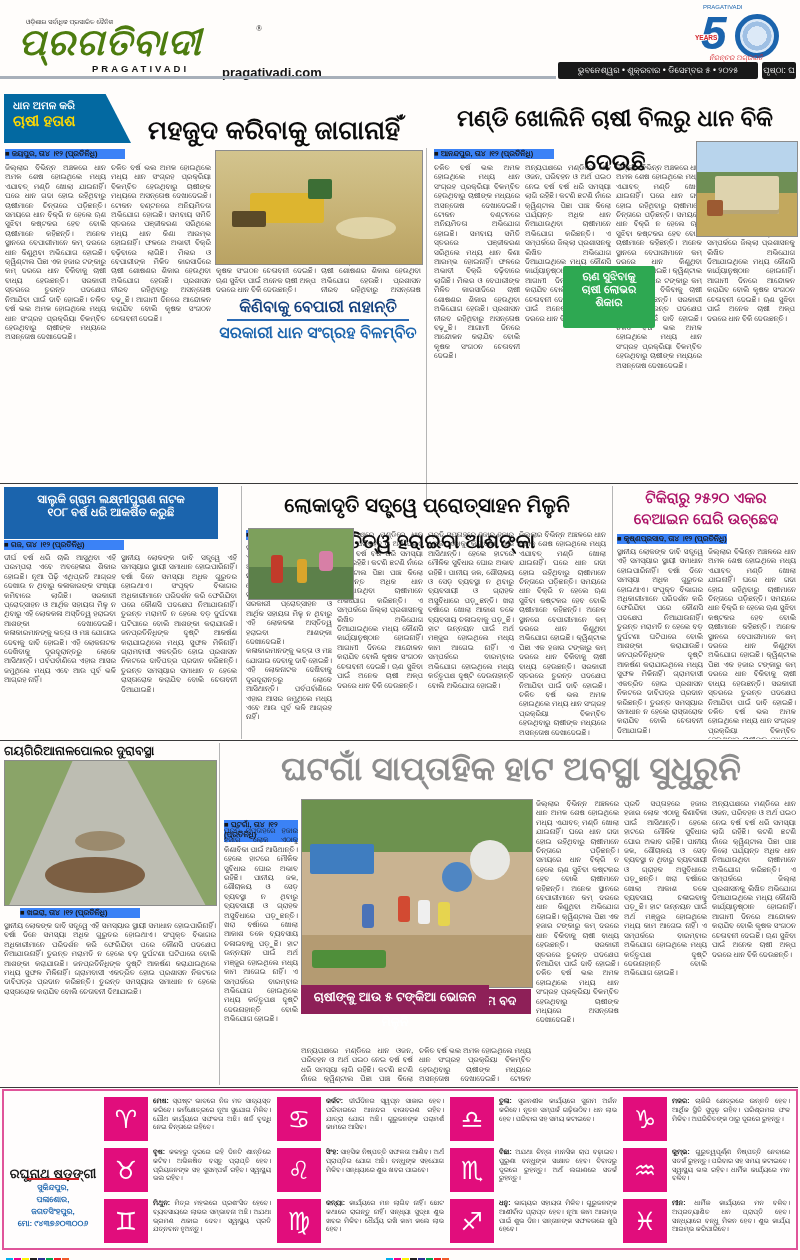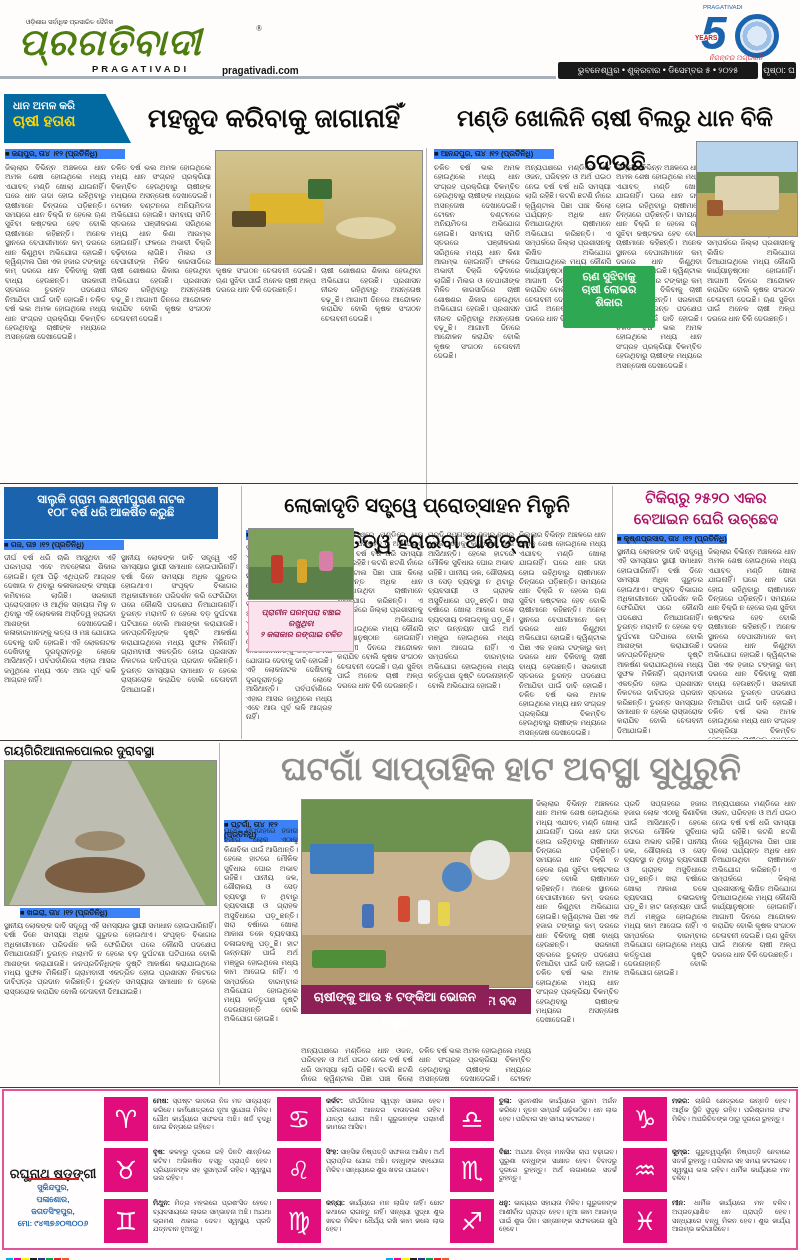--- a/index.html
+++ b/index.html
@@ -42,53 +42,58 @@
 </style>
 </head>
 <body>
 
 <div class="page">
 
   <div class="abs" style="left:26px;top:18px;width:170px;height:9px;font-size:6.5px;font-family:'Liberation Sans',sans-serif;">ଓଡ଼ିଶାର ସର୍ବାଧିକ ପ୍ରସାରିତ ଦୈନିକ</div>
   <div class="abs logo" style="left:18px;top:22px;width:260px;height:46px;">ପ୍ରଗତିବାଦୀ</div>
   <div class="abs" style="left:256px;top:24px;font-size:8px;">®</div>
   <div class="abs" style="left:92px;top:63px;width:120px;font-size:9.5px;font-weight:bold;letter-spacing:3px;font-family:'Liberation Sans',sans-serif;">PRAGATIVADI</div>
-  <div class="abs" style="left:198px;top:65px;width:90px;font-size:10px;font-weight:bold;font-family:'Liberation Sans',sans-serif;padding-left:24px;">pragativadi.com</div>
+  <div class="abs" style="left:198px;top:65px;width:90px;font-size:13px;font-weight:bold;font-family:'Liberation Sans',sans-serif;padding-left:24px;">pragativadi.com</div>
 
   <div class="abs" style="left:695px;top:4px;width:100px;height:60px;">
     <div class="abs" style="left:8px;top:0;font-size:6px;color:#1b64ad;font-family:'Liberation Sans',sans-serif;">PRAGATIVADI</div>
     <div class="abs" style="left:6px;top:2px;font-size:46px;font-weight:900;font-style:italic;color:#1b64ad;font-family:'Liberation Sans',sans-serif;">5</div>
     <div class="abs" style="left:40px;top:10px;width:34px;height:34px;border:5px solid #1b64ad;border-radius:50%;background:radial-gradient(circle,#dce9f7 40%,#9fc0e4 41% 60%,#dce9f7 61%);"></div>
     <div class="abs" style="left:0px;top:30px;font-size:6.5px;font-weight:bold;color:#d2232a;font-family:'Liberation Sans',sans-serif;">YEARS</div>
     <div class="abs" style="left:14px;top:50px;width:82px;font-size:7px;color:#d2232a;font-style:italic;font-family:'Liberation Sans',sans-serif;">ନିରନ୍ତର ଅଗ୍ରଗତି</div>
   </div>
 
   <div class="abs" style="left:0;top:76px;width:556px;height:3px;background:#a8b0ba;"></div>
   <div class="abs bar" style="left:558px;top:62px;width:200px;height:17px;line-height:17px;">ଭୁବନେଶ୍ୱର • ଶୁକ୍ରବାର • ଡିସେମ୍ବର ୫ • ୨୦୨୫</div>
   <div class="abs bar" style="left:762px;top:62px;width:34px;height:17px;line-height:17px;">ପୃଷ୍ଠା: ଘ</div>
 
   <div class="abs flag" style="left:4px;top:94px;width:118px;height:44px;">
     <div style="font-size:10.5px;font-weight:bold;">ଧାନ ଅମଳ କରି</div>
     <div style="font-size:15px;font-weight:800;color:#ffd800;">ଚାଷୀ ହତାଶ</div>
   </div>
-  <div class="abs hl" style="left:126px;top:94px;width:296px;height:48px;font-size:26px;line-height:48px;text-align:center;">ମହଜୁଦ କରିବାକୁ ଜାଗାନାହିଁ</div>
+  <div class="abs hl" style="left:126px;top:106px;width:296px;height:48px;font-size:26px;line-height:48px;text-align:center;">ମହଜୁଦ କରିବାକୁ ଜାଗାନାହିଁ</div>
   <div class="abs dateline" style="left:5px;top:149px;width:120px;">■ ଜୟପୁର, ତା୪ ।୧୨ (ପ୍ରତିନିଧି)</div>
 
   <div class="abs col" style="left:5px;top:163px;width:101px;height:343px;">ଜିଲ୍ଲାର ବିଭିନ୍ନ ଅଞ୍ଚଳରେ ଧାନ ଅମଳ ଶେଷ ହୋଇଥିଲେ ମଧ୍ୟ ଏଯାବତ୍ ମଣ୍ଡି ଖୋଲା ଯାଇନାହିଁ। ଘରେ ଧାନ ଗଦା ହୋଇ ରହିଥିବାରୁ ଚାଷୀମାନେ ଚିନ୍ତାରେ ପଡ଼ିଛନ୍ତି। ସମୟରେ ଧାନ ବିକ୍ରି ନ ହେଲେ ଋଣ ସୁଝିବା କଷ୍ଟକର ହେବ ବୋଲି ଚାଷୀମାନେ କହିଛନ୍ତି। ଅନେକ ସ୍ଥାନରେ ବେପାରୀମାନେ କମ୍ ଦରରେ ଧାନ କିଣୁଥିବା ଅଭିଯୋଗ ହୋଇଛି। କ୍ୱିଣ୍ଟାଲ ପିଛା ଏକ ହଜାର ଟଙ୍କାରୁ କମ୍ ଦରରେ ଧାନ ବିକିବାକୁ ଚାଷୀ ବାଧ୍ୟ ହେଉଛନ୍ତି। ସରକାରୀ ସ୍ତରରେ ତୁରନ୍ତ ପଦକ୍ଷେପ ନିଆଯିବା ପାଇଁ ଦାବି ହୋଇଛି। ଚଳିତ ବର୍ଷ ଭଲ ଅମଳ ହୋଇଥିଲେ ମଧ୍ୟ ଧାନ ସଂଗ୍ରହ ପ୍ରକ୍ରିୟା ବିଳମ୍ବିତ ହେଉଥିବାରୁ ଚାଷୀଙ୍କ ମଧ୍ୟରେ ଅସନ୍ତୋଷ ଦେଖାଦେଇଛି।</div>
   <div class="abs col" style="left:111px;top:163px;width:100px;height:343px;">ଚଳିତ ବର୍ଷ ଭଲ ଅମଳ ହୋଇଥିଲେ ମଧ୍ୟ ଧାନ ସଂଗ୍ରହ ପ୍ରକ୍ରିୟା ବିଳମ୍ବିତ ହେଉଥିବାରୁ ଚାଷୀଙ୍କ ମଧ୍ୟରେ ଅସନ୍ତୋଷ ଦେଖାଦେଇଛି। ଟୋକନ ବଣ୍ଟନରେ ଅନିୟମିତତା ଅଭିଯୋଗ ହୋଇଛି। ସମବାୟ ସମିତି ସ୍ତରରେ ପଞ୍ଜୀକରଣ ସରିଥିଲେ ମଧ୍ୟ ଧାନ କିଣା ଆରମ୍ଭ ହୋଇନାହିଁ। ଫଳରେ ଅଭାବୀ ବିକ୍ରି ବଢ଼ିବାରେ ଲାଗିଛି। ମିଲର ଓ ବେପାରୀଙ୍କ ମିଳିତ କାରସାଦିରେ ଚାଷୀ ଶୋଷଣର ଶିକାର ହେଉଥିବା ଅଭିଯୋଗ ହେଉଛି। ପ୍ରଶାସନ ନୀରବ ରହିଥିବାରୁ ଅସନ୍ତୋଷ ବଢ଼ୁଛି। ଆଗାମୀ ଦିନରେ ଆନ୍ଦୋଳନ କରାଯିବ ବୋଲି କୃଷକ ସଂଗଠନ ଚେତାବନୀ ଦେଇଛି।</div>
   <div class="abs col" style="left:216px;top:163px;width:100px;height:343px;">ଅନ୍ୟପକ୍ଷରେ ମଣ୍ଡିରେ ଧାନ ଓଜନ, ପରିବହନ ଓ ଅର୍ଥ ପଇଠ ନେଇ ବର୍ଷ ବର୍ଷ ଧରି ସମସ୍ୟା ଲାଗି ରହିଛି। କଟଣି ଛଟଣି ନାଁରେ କ୍ୱିଣ୍ଟାଲ ପିଛା ପାଞ୍ଚ କିଲୋ ପର୍ଯ୍ୟନ୍ତ ଅଧିକ ଧାନ ନିଆଯାଉଥିବା ଚାଷୀମାନେ ଅଭିଯୋଗ କରିଛନ୍ତି। ଏ ସମ୍ପର୍କରେ ଜିଲ୍ଲା ପ୍ରଶାସନକୁ ଲିଖିତ ଅଭିଯୋଗ ଦିଆଯାଇଥିଲେ ମଧ୍ୟ କୌଣସି କାର୍ଯ୍ୟାନୁଷ୍ଠାନ ହୋଇନାହିଁ। ଆଗାମୀ ଦିନରେ ଆନ୍ଦୋଳନ କରାଯିବ ବୋଲି କୃଷକ ସଂଗଠନ ଚେତାବନୀ ଦେଇଛି। ଋଣ ସୁଝିବା ପାଇଁ ଅନେକ ଚାଷୀ ଅଳ୍ପ ଦରରେ ଧାନ ବିକି ଦେଉଛନ୍ତି।</div>
   <div class="abs col" style="left:321px;top:163px;width:100px;height:343px;">ଚଳିତ ବର୍ଷ ଭଲ ଅମଳ ହୋଇଥିଲେ ମଧ୍ୟ ଧାନ ସଂଗ୍ରହ ପ୍ରକ୍ରିୟା ବିଳମ୍ବିତ ହେଉଥିବାରୁ ଚାଷୀଙ୍କ ମଧ୍ୟରେ ଅସନ୍ତୋଷ ଦେଖାଦେଇଛି। ଟୋକନ ବଣ୍ଟନରେ ଅନିୟମିତତା ଅଭିଯୋଗ ହୋଇଛି। ସମବାୟ ସମିତି ସ୍ତରରେ ପଞ୍ଜୀକରଣ ସରିଥିଲେ ମଧ୍ୟ ଧାନ କିଣା ଆରମ୍ଭ ହୋଇନାହିଁ। ଫଳରେ ଅଭାବୀ ବିକ୍ରି ବଢ଼ିବାରେ ଲାଗିଛି। ମିଲର ଓ ବେପାରୀଙ୍କ ମିଳିତ କାରସାଦିରେ ଚାଷୀ ଶୋଷଣର ଶିକାର ହେଉଥିବା ଅଭିଯୋଗ ହେଉଛି। ପ୍ରଶାସନ ନୀରବ ରହିଥିବାରୁ ଅସନ୍ତୋଷ ବଢ଼ୁଛି। ଆଗାମୀ ଦିନରେ ଆନ୍ଦୋଳନ କରାଯିବ ବୋଲି କୃଷକ ସଂଗଠନ ଚେତାବନୀ ଦେଇଛି।</div>
 
   <div class="abs photo" style="left:215px;top:150px;width:206px;height:113px;background:linear-gradient(180deg,#d3c48e 0%,#c6b173 60%,#b9a263 100%);">
     <div class="abs" style="left:34px;top:42px;width:74px;height:30px;background:#ddb52f;border-radius:3px;"></div>
     <div class="abs" style="left:92px;top:28px;width:24px;height:20px;background:#3c6e35;border-radius:2px;"></div>
     <div class="abs" style="left:16px;top:60px;width:34px;height:16px;background:#5a4a28;border-radius:2px;"></div>
     <div class="abs" style="left:120px;top:66px;width:60px;height:22px;background:rgba(230,220,180,.8);border-radius:50%;"></div>
   </div>
 
+  <div class="abs" style="left:215px;top:295px;width:206px;height:58px;background:#fffdfb;">
+    <div class="subhead" style="font-size:16px;color:#123f7e;padding-top:3px;">କିଣିବାକୁ ବେପାରୀ ନାହାନ୍ତି</div>
+    <div style="width:88%;height:2px;background:#2d6cb5;margin:3px auto;"></div>
+    <div class="subhead" style="font-size:16px;color:#1b64ad;">ସରକାରୀ ଧାନ ସଂଗ୍ରହ ବିଳମ୍ବିତ</div>
+  </div>
 
   <div class="abs vrule" style="left:426px;top:148px;height:358px;"></div>
 
   <div class="abs hl" style="left:434px;top:96px;width:362px;height:44px;font-size:23px;line-height:44px;text-align:center;">ମଣ୍ଡି ଖୋଲିନି ଚାଷୀ ବିଲରୁ ଧାନ ବିକି ଦେଉଛି</div>
   <div class="abs dateline" style="left:434px;top:149px;width:120px;">■ ଆନନ୍ଦପୁର, ତା୪ ।୧୨ (ପ୍ରତିନିଧି)</div>
   <div class="abs col" style="left:434px;top:163px;width:86px;height:343px;">ଚଳିତ ବର୍ଷ ଭଲ ଅମଳ ହୋଇଥିଲେ ମଧ୍ୟ ଧାନ ସଂଗ୍ରହ ପ୍ରକ୍ରିୟା ବିଳମ୍ବିତ ହେଉଥିବାରୁ ଚାଷୀଙ୍କ ମଧ୍ୟରେ ଅସନ୍ତୋଷ ଦେଖାଦେଇଛି। ଟୋକନ ବଣ୍ଟନରେ ଅନିୟମିତତା ଅଭିଯୋଗ ହୋଇଛି। ସମବାୟ ସମିତି ସ୍ତରରେ ପଞ୍ଜୀକରଣ ସରିଥିଲେ ମଧ୍ୟ ଧାନ କିଣା ଆରମ୍ଭ ହୋଇନାହିଁ। ଫଳରେ ଅଭାବୀ ବିକ୍ରି ବଢ଼ିବାରେ ଲାଗିଛି। ମିଲର ଓ ବେପାରୀଙ୍କ ମିଳିତ କାରସାଦିରେ ଚାଷୀ ଶୋଷଣର ଶିକାର ହେଉଥିବା ଅଭିଯୋଗ ହେଉଛି। ପ୍ରଶାସନ ନୀରବ ରହିଥିବାରୁ ଅସନ୍ତୋଷ ବଢ଼ୁଛି। ଆଗାମୀ ଦିନରେ ଆନ୍ଦୋଳନ କରାଯିବ ବୋଲି କୃଷକ ସଂଗଠନ ଚେତାବନୀ ଦେଇଛି।</div>
   <div class="abs col" style="left:525px;top:163px;width:86px;height:343px;">ଅନ୍ୟପକ୍ଷରେ ମଣ୍ଡିରେ ଧାନ ଓଜନ, ପରିବହନ ଓ ଅର୍ଥ ପଇଠ ନେଇ ବର୍ଷ ବର୍ଷ ଧରି ସମସ୍ୟା ଲାଗି ରହିଛି। କଟଣି ଛଟଣି ନାଁରେ କ୍ୱିଣ୍ଟାଲ ପିଛା ପାଞ୍ଚ କିଲୋ ପର୍ଯ୍ୟନ୍ତ ଅଧିକ ଧାନ ନିଆଯାଉଥିବା ଚାଷୀମାନେ ଅଭିଯୋଗ କରିଛନ୍ତି। ଏ ସମ୍ପର୍କରେ ଜିଲ୍ଲା ପ୍ରଶାସନକୁ ଲିଖିତ ଅଭିଯୋଗ ଦିଆଯାଇଥିଲେ ମଧ୍ୟ କୌଣସି କାର୍ଯ୍ୟାନୁଷ୍ଠାନ ହୋଇନାହିଁ। ଆଗାମୀ ଦିନରେ ଆନ୍ଦୋଳନ କରାଯିବ ବୋଲି କୃଷକ ସଂଗଠନ ଚେତାବନୀ ଦେଇଛି। ଋଣ ସୁଝିବା ପାଇଁ ଅନେକ ଚାଷୀ ଅଳ୍ପ ଦରରେ ଧାନ ବିକି ଦେଉଛନ୍ତି।</div>
   <div class="abs col" style="left:616px;top:163px;width:86px;height:343px;">ଜିଲ୍ଲାର ବିଭିନ୍ନ ଅଞ୍ଚଳରେ ଧାନ ଅମଳ ଶେଷ ହୋଇଥିଲେ ମଧ୍ୟ ଏଯାବତ୍ ମଣ୍ଡି ଖୋଲା ଯାଇନାହିଁ। ଘରେ ଧାନ ଗଦା ହୋଇ ରହିଥିବାରୁ ଚାଷୀମାନେ ଚିନ୍ତାରେ ପଡ଼ିଛନ୍ତି। ସମୟରେ ଧାନ ବିକ୍ରି ନ ହେଲେ ଋଣ ସୁଝିବା କଷ୍ଟକର ହେବ ବୋଲି ଚାଷୀମାନେ କହିଛନ୍ତି। ଅନେକ ସ୍ଥାନରେ ବେପାରୀମାନେ କମ୍ ଦରରେ ଧାନ କିଣୁଥିବା ଅଭିଯୋଗ ହୋଇଛି। କ୍ୱିଣ୍ଟାଲ ପିଛା ଏକ ହଜାର ଟଙ୍କାରୁ କମ୍ ଦରରେ ଧାନ ବିକିବାକୁ ଚାଷୀ ବାଧ୍ୟ ହେଉଛନ୍ତି। ସରକାରୀ ସ୍ତରରେ ତୁରନ୍ତ ପଦକ୍ଷେପ ନିଆଯିବା ପାଇଁ ଦାବି ହୋଇଛି। ଚଳିତ ବର୍ଷ ଭଲ ଅମଳ ହୋଇଥିଲେ ମଧ୍ୟ ଧାନ ସଂଗ୍ରହ ପ୍ରକ୍ରିୟା ବିଳମ୍ବିତ ହେଉଥିବାରୁ ଚାଷୀଙ୍କ ମଧ୍ୟରେ ଅସନ୍ତୋଷ ଦେଖାଦେଇଛି।</div>
   <div class="abs col" style="left:707px;top:163px;width:88px;height:343px;">ଅନ୍ୟପକ୍ଷରେ ମଣ୍ଡିରେ ଧାନ ଓଜନ, ପରିବହନ ଓ ଅର୍ଥ ପଇଠ ନେଇ ବର୍ଷ ବର୍ଷ ଧରି ସମସ୍ୟା ଲାଗି ରହିଛି। କଟଣି ଛଟଣି ନାଁରେ କ୍ୱିଣ୍ଟାଲ ପିଛା ପାଞ୍ଚ କିଲୋ ପର୍ଯ୍ୟନ୍ତ ଅଧିକ ଧାନ ନିଆଯାଉଥିବା ଚାଷୀମାନେ ଅଭିଯୋଗ କରିଛନ୍ତି। ଏ ସମ୍ପର୍କରେ ଜିଲ୍ଲା ପ୍ରଶାସନକୁ ଲିଖିତ ଅଭିଯୋଗ ଦିଆଯାଇଥିଲେ ମଧ୍ୟ କୌଣସି କାର୍ଯ୍ୟାନୁଷ୍ଠାନ ହୋଇନାହିଁ। ଆଗାମୀ ଦିନରେ ଆନ୍ଦୋଳନ କରାଯିବ ବୋଲି କୃଷକ ସଂଗଠନ ଚେତାବନୀ ଦେଇଛି। ଋଣ ସୁଝିବା ପାଇଁ ଅନେକ ଚାଷୀ ଅଳ୍ପ ଦରରେ ଧାନ ବିକି ଦେଉଛନ୍ତି।</div>
 
@@ -102,41 +107,37 @@
     <div style="font-size:11px;">ଚାଷୀ ଲୋଭର</div>
     <div style="font-size:11px;">ଶିକାର</div>
   </div>
 
   <div class="abs hrule" style="left:0;top:483px;width:798px;"></div>
 
   <div class="abs bluebox" style="left:4px;top:487px;width:214px;height:46px;padding-top:6px;">
     <div style="font-size:11.5px;">ସାଲୁକି ଗ୍ରାମ ଲକ୍ଷ୍ମୀପୁରାଣ ନାଟକ</div>
     <div style="font-size:11.5px;">୧୦୮ ବର୍ଷ ଧରି ଆକର୍ଷିତ କରୁଛି</div>
   </div>
-  <div class="abs dateline" style="left:4px;top:540px;width:120px;">■ ଗଜ, ତା9 ।୧୨ (ପ୍ରତିନିଧି)</div>
+  <div class="abs dateline" style="left:4px;top:540px;width:120px;">■ ଗଜ, ତା୪ ।୧୨ (ପ୍ରତିନିଧି)</div>
   <div class="abs col" style="left:4px;top:553px;width:112px;height:186px;">ଦୀର୍ଘ ବର୍ଷ ଧରି ଚାଲି ଆସୁଥିବା ଏହି ପରମ୍ପରା ଏବେ ଅବହେଳାର ଶିକାର ହୋଇଛି। ନୂଆ ପିଢ଼ି ଏଥିପ୍ରତି ଆଗ୍ରହ ଦେଖାଉ ନ ଥିବାରୁ କଳାକାରଙ୍କ ସଂଖ୍ୟା କମିବାରେ ଲାଗିଛି। ସରକାରୀ ପ୍ରୋତ୍ସାହନ ଓ ଆର୍ଥିକ ସହାୟତା ମିଳୁ ନ ଥିବାରୁ ଏହି ଲୋକକଳା ଅସ୍ତିତ୍ୱ ହରାଇବା ଆଶଙ୍କା ଦେଖାଦେଇଛି। କଳାକାରମାନଙ୍କୁ ଭତ୍ତା ଓ ମଞ୍ଚ ଯୋଗାଇ ଦେବାକୁ ଦାବି ହୋଇଛି। ଏହି ଲୋକନାଟକ ଦେଖିବାକୁ ଦୂରଦୂରାନ୍ତରୁ ଲୋକେ ଆସିଥାନ୍ତି। ପର୍ବପର୍ବାଣିରେ ଏହାର ଆସର ଜମୁଥିଲେ ମଧ୍ୟ ଏବେ ଆଉ ପୂର୍ବ ଭଳି ଆଗ୍ରହ ନାହିଁ।</div>
   <div class="abs col" style="left:121px;top:553px;width:116px;height:186px;">ସ୍ଥାନୀୟ ଲୋକଙ୍କ ଦାବି ସତ୍ତ୍ୱେ ଏହି ସମସ୍ୟାର ସ୍ଥାୟୀ ସମାଧାନ ହୋଇପାରିନାହିଁ। ବର୍ଷା ଦିନେ ସମସ୍ୟା ଅଧିକ ଗୁରୁତର ହୋଇଥାଏ। ସଂପୃକ୍ତ ବିଭାଗର ଅଧିକାରୀମାନେ ପରିଦର୍ଶନ କରି ଫେରିଯିବା ପରେ କୌଣସି ପଦକ୍ଷେପ ନିଆଯାଉନାହିଁ। ତୁରନ୍ତ ମରାମତି ନ ହେଲେ ବଡ଼ ଦୁର୍ଘଟଣା ଘଟିପାରେ ବୋଲି ଆଶଙ୍କା କରାଯାଉଛି। ଜନପ୍ରତିନିଧିଙ୍କ ଦୃଷ୍ଟି ଆକର୍ଷଣ କରାଯାଇଥିଲେ ମଧ୍ୟ ସୁଫଳ ମିଳିନାହିଁ। ଗ୍ରାମବାସୀ ଏକତ୍ରିତ ହୋଇ ପ୍ରଶାସନ ନିକଟରେ ଦାବିପତ୍ର ପ୍ରଦାନ କରିଛନ୍ତି। ତୁରନ୍ତ ସମସ୍ୟାର ସମାଧାନ ନ ହେଲେ ରାସ୍ତାରୋକ କରାଯିବ ବୋଲି ଚେତାବନୀ ଦିଆଯାଇଛି।</div>
 
   <div class="abs vrule" style="left:241px;top:486px;height:253px;"></div>
 
   <div class="abs hl" style="left:246px;top:487px;width:362px;height:36px;font-size:20px;line-height:36px;text-align:center;">ଲୋକାଦୃତି ସତ୍ତ୍ୱେ ପ୍ରୋତ୍ସାହନ ମିଳୁନି ଅସ୍ତିତ୍ୱ ହରାଇବା ଆଶଙ୍କା</div>
   <div class="abs dateline" style="left:246px;top:530px;width:100px;">■ ଭଦ୍ରକ, ତା୪ ।୧୨ (ପ୍ରତିନିଧି)</div>
   <div class="abs col" style="left:246px;top:543px;width:86px;height:196px;">ଦୀର୍ଘ ବର୍ଷ ଧରି ଚାଲି ଆସୁଥିବା ଏହି ପରମ୍ପରା ଏବେ ଅବହେଳାର ଶିକାର ହୋଇଛି। ନୂଆ ପିଢ଼ି ଏଥିପ୍ରତି ଆଗ୍ରହ ଦେଖାଉ ନ ଥିବାରୁ କଳାକାରଙ୍କ ସଂଖ୍ୟା କମିବାରେ ଲାଗିଛି। ସରକାରୀ ପ୍ରୋତ୍ସାହନ ଓ ଆର୍ଥିକ ସହାୟତା ମିଳୁ ନ ଥିବାରୁ ଏହି ଲୋକକଳା ଅସ୍ତିତ୍ୱ ହରାଇବା ଆଶଙ୍କା ଦେଖାଦେଇଛି। କଳାକାରମାନଙ୍କୁ ଭତ୍ତା ଓ ମଞ୍ଚ ଯୋଗାଇ ଦେବାକୁ ଦାବି ହୋଇଛି। ଏହି ଲୋକନାଟକ ଦେଖିବାକୁ ଦୂରଦୂରାନ୍ତରୁ ଲୋକେ ଆସିଥାନ୍ତି। ପର୍ବପର୍ବାଣିରେ ଏହାର ଆସର ଜମୁଥିଲେ ମଧ୍ୟ ଏବେ ଆଉ ପୂର୍ବ ଭଳି ଆଗ୍ରହ ନାହିଁ।</div>
   <div class="abs col" style="left:337px;top:530px;width:86px;height:209px;">ଅନ୍ୟପକ୍ଷରେ ମଣ୍ଡିରେ ଧାନ ଓଜନ, ପରିବହନ ଓ ଅର୍ଥ ପଇଠ ନେଇ ବର୍ଷ ବର୍ଷ ଧରି ସମସ୍ୟା ଲାଗି ରହିଛି। କଟଣି ଛଟଣି ନାଁରେ କ୍ୱିଣ୍ଟାଲ ପିଛା ପାଞ୍ଚ କିଲୋ ପର୍ଯ୍ୟନ୍ତ ଅଧିକ ଧାନ ନିଆଯାଉଥିବା ଚାଷୀମାନେ ଅଭିଯୋଗ କରିଛନ୍ତି। ଏ ସମ୍ପର୍କରେ ଜିଲ୍ଲା ପ୍ରଶାସନକୁ ଲିଖିତ ଅଭିଯୋଗ ଦିଆଯାଇଥିଲେ ମଧ୍ୟ କୌଣସି କାର୍ଯ୍ୟାନୁଷ୍ଠାନ ହୋଇନାହିଁ। ଆଗାମୀ ଦିନରେ ଆନ୍ଦୋଳନ କରାଯିବ ବୋଲି କୃଷକ ସଂଗଠନ ଚେତାବନୀ ଦେଇଛି। ଋଣ ସୁଝିବା ପାଇଁ ଅନେକ ଚାଷୀ ଅଳ୍ପ ଦରରେ ଧାନ ବିକି ଦେଉଛନ୍ତି।</div>
   <div class="abs col" style="left:428px;top:530px;width:86px;height:209px;">ପ୍ରତି ସପ୍ତାହରେ ହଜାର ହଜାର ଲୋକ ଏଠାକୁ କିଣାବିକା ପାଇଁ ଆସିଥାନ୍ତି। ହେଲେ ହାଟରେ ମୌଳିକ ସୁବିଧାର ଘୋର ଅଭାବ ରହିଛି। ପାନୀୟ ଜଳ, ଶୌଚାଳୟ ଓ ସେଡ଼ ବ୍ୟବସ୍ଥା ନ ଥିବାରୁ ବ୍ୟବସାୟୀ ଓ ଗ୍ରାହକ ଅସୁବିଧାରେ ପଡ଼ୁଛନ୍ତି। ଖରା ବର୍ଷାରେ ଖୋଲା ଆକାଶ ତଳେ ବ୍ୟବସାୟ ଚଳାଇବାକୁ ପଡ଼ୁଛି। ହାଟ ଉନ୍ନୟନ ପାଇଁ ଅର୍ଥ ମଞ୍ଜୁର ହୋଇଥିଲେ ମଧ୍ୟ କାମ ଆଗେଇ ନାହିଁ। ଏ ସମ୍ପର୍କରେ ବାରମ୍ବାର ଅଭିଯୋଗ ହୋଇଥିଲେ ମଧ୍ୟ କର୍ତ୍ତୃପକ୍ଷ ଦୃଷ୍ଟି ଦେଉନାହାନ୍ତି ବୋଲି ଅଭିଯୋଗ ହୋଇଛି।</div>
   <div class="abs col" style="left:519px;top:530px;width:87px;height:209px;">ଜିଲ୍ଲାର ବିଭିନ୍ନ ଅଞ୍ଚଳରେ ଧାନ ଅମଳ ଶେଷ ହୋଇଥିଲେ ମଧ୍ୟ ଏଯାବତ୍ ମଣ୍ଡି ଖୋଲା ଯାଇନାହିଁ। ଘରେ ଧାନ ଗଦା ହୋଇ ରହିଥିବାରୁ ଚାଷୀମାନେ ଚିନ୍ତାରେ ପଡ଼ିଛନ୍ତି। ସମୟରେ ଧାନ ବିକ୍ରି ନ ହେଲେ ଋଣ ସୁଝିବା କଷ୍ଟକର ହେବ ବୋଲି ଚାଷୀମାନେ କହିଛନ୍ତି। ଅନେକ ସ୍ଥାନରେ ବେପାରୀମାନେ କମ୍ ଦରରେ ଧାନ କିଣୁଥିବା ଅଭିଯୋଗ ହୋଇଛି। କ୍ୱିଣ୍ଟାଲ ପିଛା ଏକ ହଜାର ଟଙ୍କାରୁ କମ୍ ଦରରେ ଧାନ ବିକିବାକୁ ଚାଷୀ ବାଧ୍ୟ ହେଉଛନ୍ତି। ସରକାରୀ ସ୍ତରରେ ତୁରନ୍ତ ପଦକ୍ଷେପ ନିଆଯିବା ପାଇଁ ଦାବି ହୋଇଛି। ଚଳିତ ବର୍ଷ ଭଲ ଅମଳ ହୋଇଥିଲେ ମଧ୍ୟ ଧାନ ସଂଗ୍ରହ ପ୍ରକ୍ରିୟା ବିଳମ୍ବିତ ହେଉଥିବାରୁ ଚାଷୀଙ୍କ ମଧ୍ୟରେ ଅସନ୍ତୋଷ ଦେଖାଦେଇଛି।</div>
 
   <div class="abs photo" style="left:248px;top:528px;width:104px;height:70px;background:linear-gradient(180deg,#7da05c 0 55%,#5c804a 55% 100%);">
     <div class="abs" style="left:22px;top:26px;width:12px;height:28px;background:#c23b2a;border-radius:3px;"></div>
     <div class="abs" style="left:48px;top:30px;width:10px;height:24px;background:#d9a52b;border-radius:3px;"></div>
     <div class="abs" style="left:70px;top:22px;width:14px;height:20px;background:#d77fa6;border-radius:4px;"></div>
-  </div>
-  <div class="abs capbox" style="left:248px;top:601px;width:104px;height:44px;">
-    <div>ପ୍ରାଚୀନ ପରମ୍ପରା ବଞ୍ଚାଇ ରଖୁଥିବା</div>
-    <div>୨ କଳାକାର ରଙ୍ଗାଇ ଚଳିତ</div>
   </div>
 
   <div class="abs vrule" style="left:612px;top:486px;height:253px;"></div>
 
   <div class="abs hl" style="left:616px;top:487px;width:180px;height:42px;font-size:15px;line-height:21px;text-align:center;color:#ad1468;">ଟିକିରାରୁ ୨୫୨୦ ଏକର ବେଆଇନ ଘେରି ଉଚ୍ଛେଦ</div>
   <div class="abs dateline" style="left:617px;top:534px;width:110px;">■ କୃଷ୍ଣପ୍ରସାଦ, ତା୪ ।୧୨ (ପ୍ରତିନିଧି)</div>
   <div class="abs col" style="left:617px;top:547px;width:86px;height:192px;">ସ୍ଥାନୀୟ ଲୋକଙ୍କ ଦାବି ସତ୍ତ୍ୱେ ଏହି ସମସ୍ୟାର ସ୍ଥାୟୀ ସମାଧାନ ହୋଇପାରିନାହିଁ। ବର୍ଷା ଦିନେ ସମସ୍ୟା ଅଧିକ ଗୁରୁତର ହୋଇଥାଏ। ସଂପୃକ୍ତ ବିଭାଗର ଅଧିକାରୀମାନେ ପରିଦର୍ଶନ କରି ଫେରିଯିବା ପରେ କୌଣସି ପଦକ୍ଷେପ ନିଆଯାଉନାହିଁ। ତୁରନ୍ତ ମରାମତି ନ ହେଲେ ବଡ଼ ଦୁର୍ଘଟଣା ଘଟିପାରେ ବୋଲି ଆଶଙ୍କା କରାଯାଉଛି। ଜନପ୍ରତିନିଧିଙ୍କ ଦୃଷ୍ଟି ଆକର୍ଷଣ କରାଯାଇଥିଲେ ମଧ୍ୟ ସୁଫଳ ମିଳିନାହିଁ। ଗ୍ରାମବାସୀ ଏକତ୍ରିତ ହୋଇ ପ୍ରଶାସନ ନିକଟରେ ଦାବିପତ୍ର ପ୍ରଦାନ କରିଛନ୍ତି। ତୁରନ୍ତ ସମସ୍ୟାର ସମାଧାନ ନ ହେଲେ ରାସ୍ତାରୋକ କରାଯିବ ବୋଲି ଚେତାବନୀ ଦିଆଯାଇଛି।</div>
   <div class="abs col" style="left:708px;top:547px;width:88px;height:192px;">ଜିଲ୍ଲାର ବିଭିନ୍ନ ଅଞ୍ଚଳରେ ଧାନ ଅମଳ ଶେଷ ହୋଇଥିଲେ ମଧ୍ୟ ଏଯାବତ୍ ମଣ୍ଡି ଖୋଲା ଯାଇନାହିଁ। ଘରେ ଧାନ ଗଦା ହୋଇ ରହିଥିବାରୁ ଚାଷୀମାନେ ଚିନ୍ତାରେ ପଡ଼ିଛନ୍ତି। ସମୟରେ ଧାନ ବିକ୍ରି ନ ହେଲେ ଋଣ ସୁଝିବା କଷ୍ଟକର ହେବ ବୋଲି ଚାଷୀମାନେ କହିଛନ୍ତି। ଅନେକ ସ୍ଥାନରେ ବେପାରୀମାନେ କମ୍ ଦରରେ ଧାନ କିଣୁଥିବା ଅଭିଯୋଗ ହୋଇଛି। କ୍ୱିଣ୍ଟାଲ ପିଛା ଏକ ହଜାର ଟଙ୍କାରୁ କମ୍ ଦରରେ ଧାନ ବିକିବାକୁ ଚାଷୀ ବାଧ୍ୟ ହେଉଛନ୍ତି। ସରକାରୀ ସ୍ତରରେ ତୁରନ୍ତ ପଦକ୍ଷେପ ନିଆଯିବା ପାଇଁ ଦାବି ହୋଇଛି। ଚଳିତ ବର୍ଷ ଭଲ ଅମଳ ହୋଇଥିଲେ ମଧ୍ୟ ଧାନ ସଂଗ୍ରହ ପ୍ରକ୍ରିୟା ବିଳମ୍ବିତ ହେଉଥିବାରୁ ଚାଷୀଙ୍କ ମଧ୍ୟରେ ଅସନ୍ତୋଷ ଦେଖାଦେଇଛି।</div>
 
   <div class="abs hrule" style="left:0;top:740px;width:798px;"></div>

